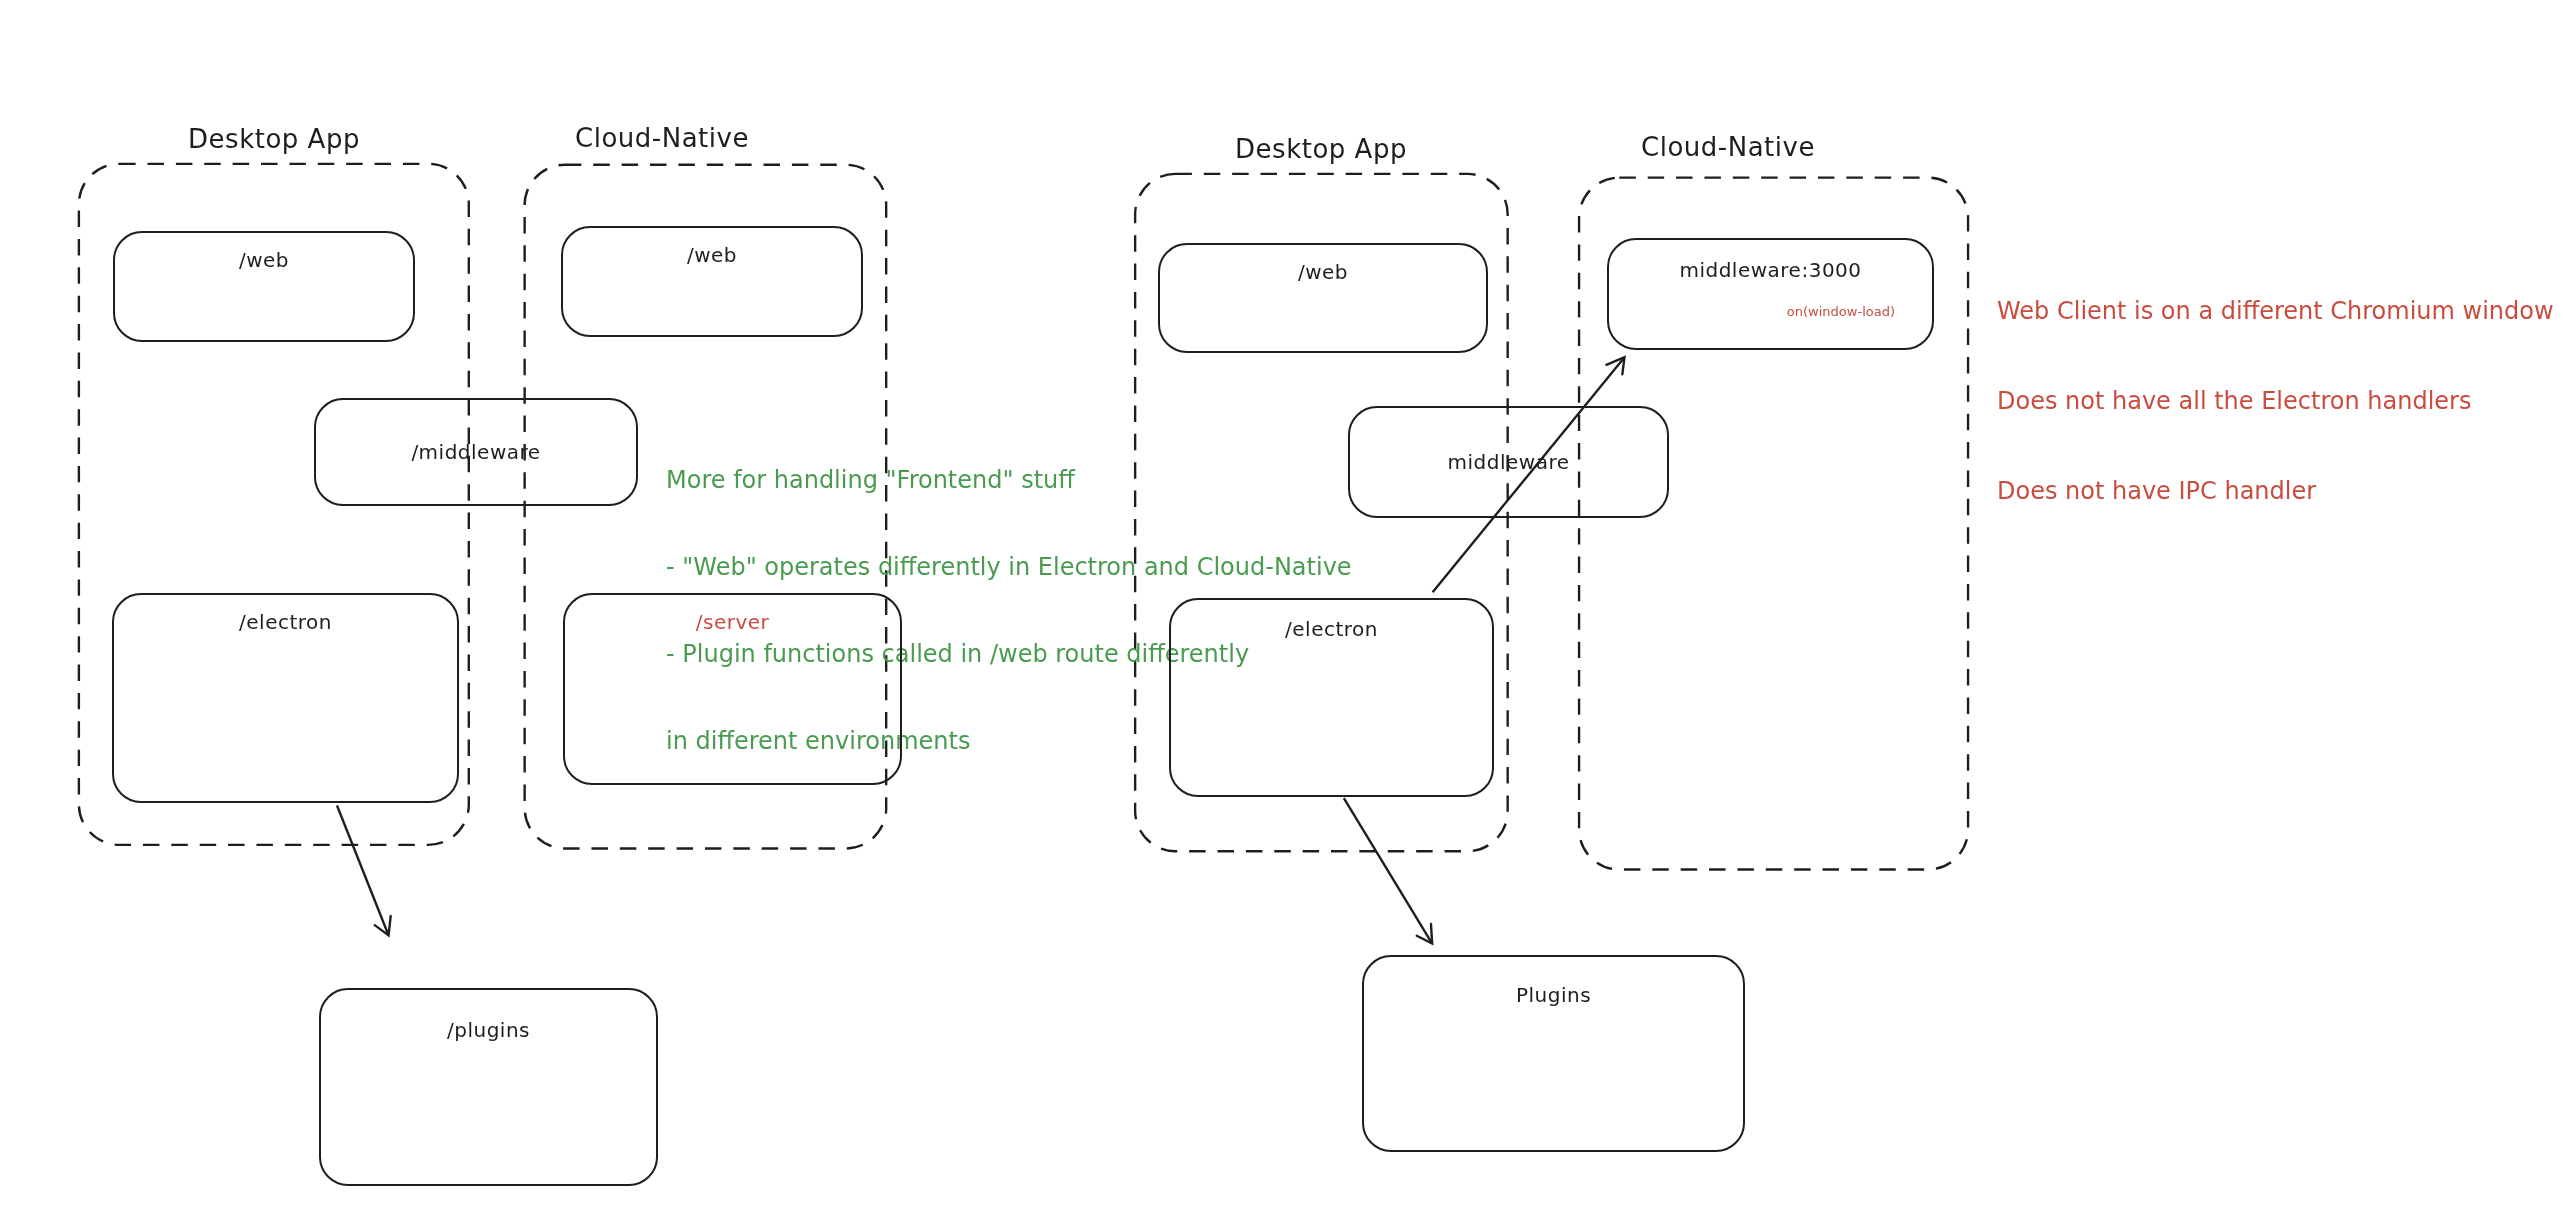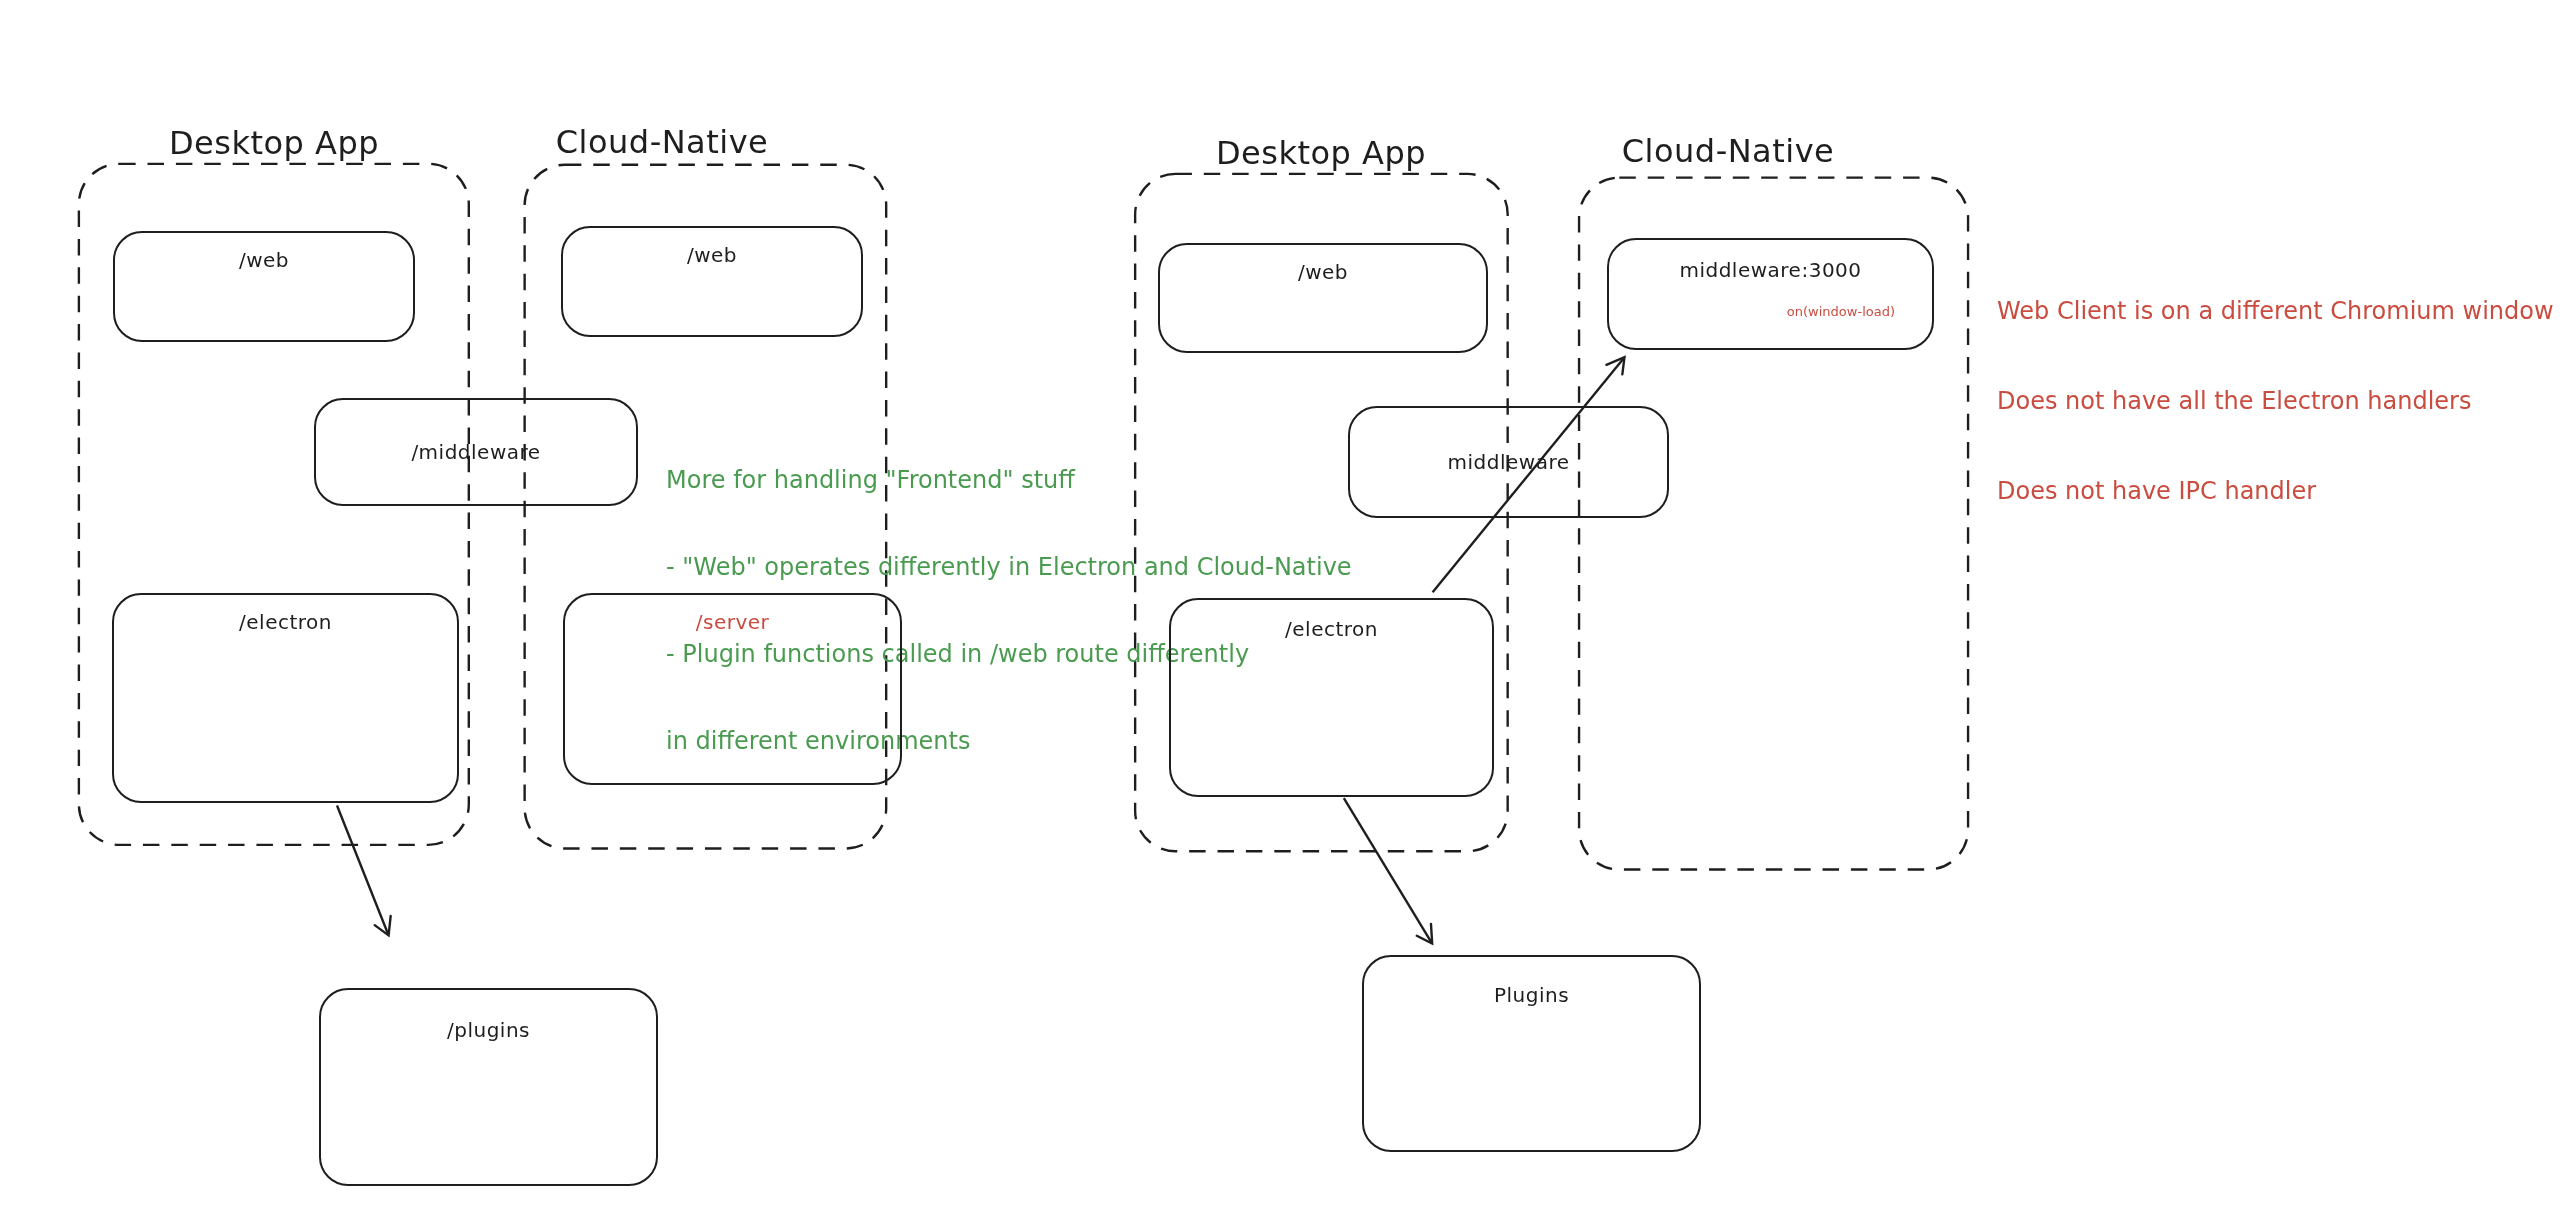--- a/index.html
+++ b/index.html
@@ -32,21 +32,21 @@
     align-items: flex-start;
   }
   .node .node-label {
     font-size: 20px;
     letter-spacing: 0.5px;
     white-space: nowrap;
   }
   .node.v-center { align-items: center; }
   .group-label {
     position: absolute;
-    font-size: 32px;
+    font-size: 26px;
     letter-spacing: 0.5px;
     text-align: center;
     white-space: nowrap;
     transform: translateX(-50%);
   }
   .note {
     position: absolute;
     font-size: 24px;
     line-height: 29px;
     white-space: pre;
@@ -135,18 +135,18 @@
   </div>
 
   <div class="node v-center" style="left:1348px; top:406px; width:321px; height:112px;">
     <span class="node-label">middleware</span>
   </div>
 
   <div class="node" style="left:1169px; top:598px; width:325px; height:199px; padding-top:16.5px;">
     <span class="node-label">/electron</span>
   </div>
 
-  <div class="node" style="left:1362px; top:955px; width:339px; height:197px; padding-top:26px;">
+  <div class="node" style="left:1362px; top:955px; width:383px; height:197px; padding-top:26px;">
     <span class="node-label">Plugins</span>
   </div>
 
 </div>
 
 
 </body></html>

